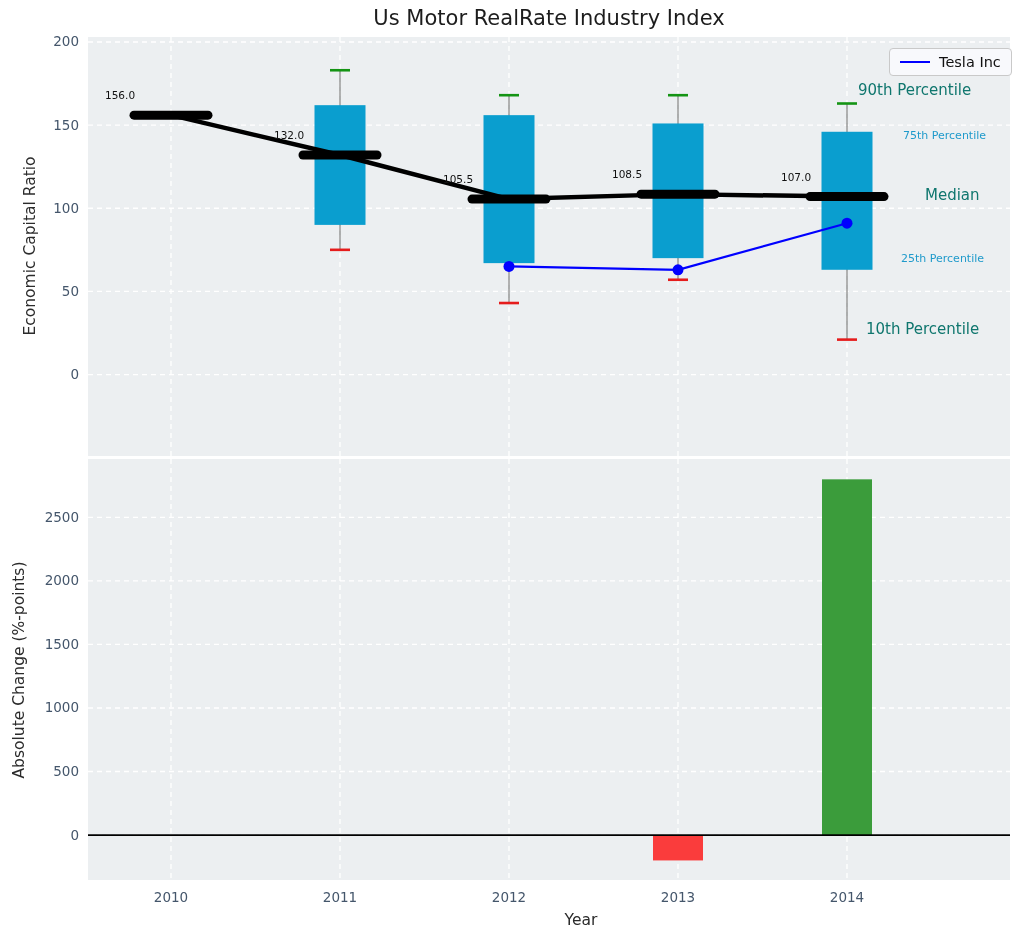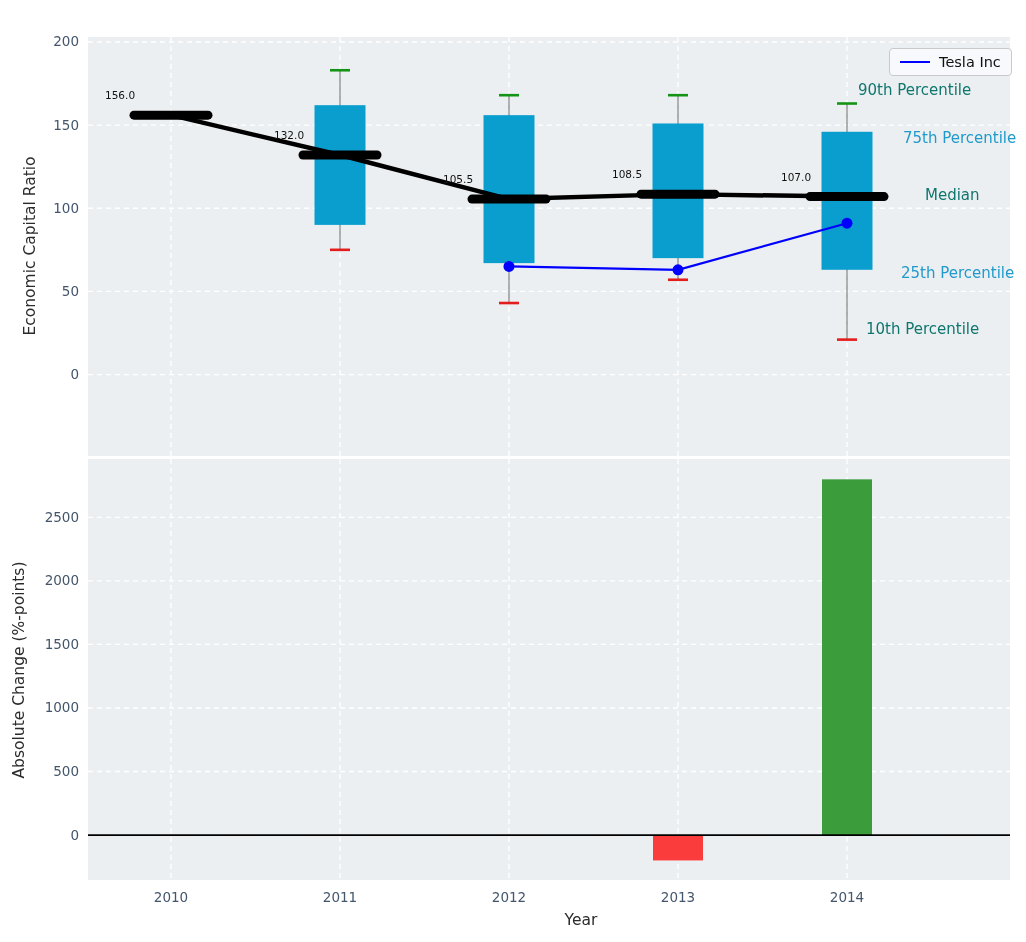--- a/index.html
+++ b/index.html
@@ -9,25 +9,25 @@
   .ylab{position:absolute;white-space:nowrap;font-size:15.5px;color:#2b2b2b;transform:translate(-50%,-50%) rotate(-90deg);}
   .ylab.top{left:30px;top:246px;}
   .ylab.bot{left:19px;top:670px;}
   .xlab{position:absolute;left:553px;top:911px;transform:translateX(-50%);font-size:15.5px;color:#2b2b2b;margin-left:28px;}
   .legend{position:absolute;left:889px;top:48px;height:26px;padding:0 10px;display:flex;align-items:center;gap:9px;
           background:rgba(250,250,253,0.9);border:1px solid #c9c9c9;border-radius:4px;}
   .legend-line{display:inline-block;width:30px;height:0;border-top:2.5px solid #0000ff;}
   .legend-label{font-size:14.5px;color:#111;}
   .ann{position:absolute;white-space:nowrap;}
   .ann.dark{font-size:15px;color:#0f766e;}
-  .ann.cyan{font-size:15px;color:#1f9acb;}
+  .ann.cyan{font-size:11px;color:#1f9acb;}
   .ann.p90{left:858px;top:81px;}
   .ann.p75{left:903px;top:129px;}
   .ann.med{left:925px;top:186px;}
-  .ann.p25{left:901px;top:264px;}
+  .ann.p25{left:901px;top:252px;}
   .ann.p10{left:866px;top:320px;}
   svg{position:absolute;left:0;top:0;}
   svg text{font-family:"DejaVu Sans","Liberation Sans",sans-serif;}
   .tick{font-size:13.5px;fill:#44566b;}
   .mlabel{font-size:10.5px;fill:#111111;}
 </style>
 </head>
 <body>
 
 <div class="figure">
@@ -99,20 +99,21 @@
       <line x1="810" x2="884" y1="196.61904761904762" y2="196.61904761904762" stroke="#000000" stroke-width="9" stroke-linecap="round"></line>
       <text x="781" y="180.61904761904762" text-anchor="start" class="mlabel">107.0</text>
       <polyline points="509,266.45238095238096 678,269.7777777777778 847,223.2222222222222" fill="none" stroke="#0000ff" stroke-width="2.2"></polyline>
       <circle cx="509" cy="266.45238095238096" r="5.5" fill="#0000ff"></circle>
       <circle cx="678" cy="269.7777777777778" r="5.5" fill="#0000ff"></circle>
       <circle cx="847" cy="223.2222222222222" r="5.5" fill="#0000ff"></circle>
       <rect x="653" y="835.028968014484" width="50" height="25.40736270368143" fill="#fa3c3c"></rect>
       <rect x="822" y="479.3258901629451" width="50" height="355.7030778515389" fill="#3b9c3b"></rect>
       <line x1="88" x2="1010" y1="835.028968014484" y2="835.028968014484" stroke="#000000" stroke-width="1.8"></line>
     </svg>
+  <div class="chart-title">Us Motor RealRate Industry Index</div>
   <div class="ylab top">Economic Capital Ratio</div>
   <div class="ylab bot">Absolute Change (%-points)</div>
   <div class="xlab">Year</div>
   <div class="legend">
     <span class="legend-line"></span>
     <span class="legend-label">Tesla Inc</span>
   </div>
   <div class="ann dark p90">90th Percentile</div>
   <div class="ann cyan p75">75th Percentile</div>
   <div class="ann dark med">Median</div>

